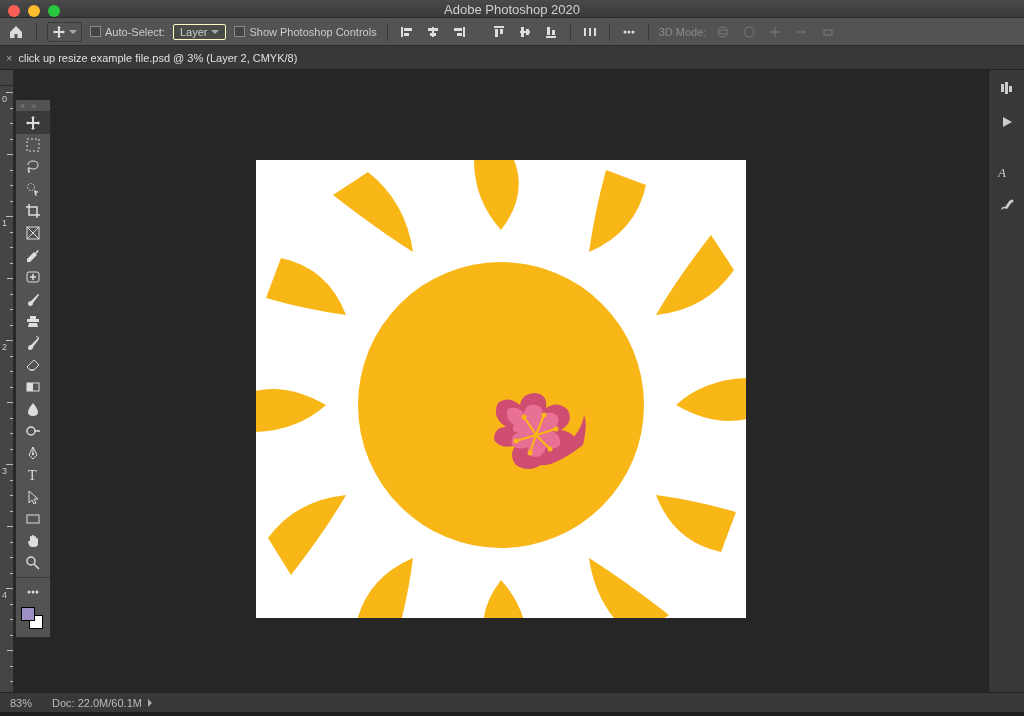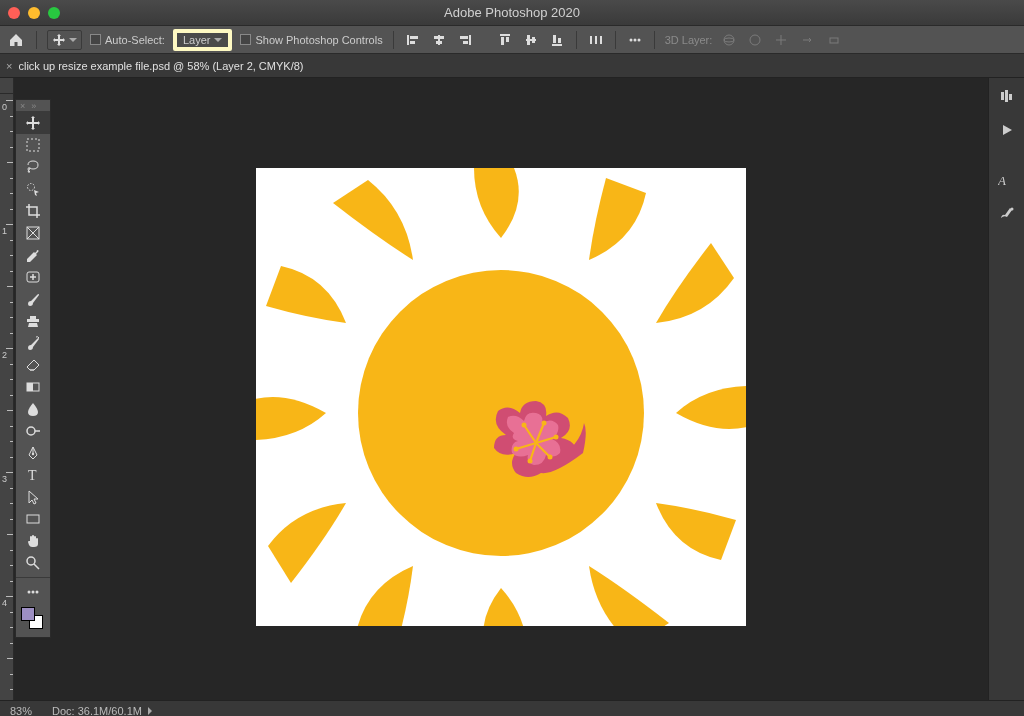--- a/index.html
+++ b/index.html
@@ -1,31 +1,31 @@
 <!DOCTYPE html>
 <html><head>
 <meta charset="utf-8">
 <style>
 * { margin: 0; padding: 0; box-sizing: border-box; }
 body { font-family: -apple-system, "Helvetica Neue", Arial, sans-serif; background: #1e1e1e; width: 1024px; height: 716px; overflow: hidden; color: #ccc; font-size: 11px; }
 
-.titlebar { height: 26px; background: linear-gradient(#4a4a4a, #3a3a3a); display: flex; align-items: center; padding: 0 8px; position: relative; border-bottom: 1px solid #2a2a2a; }
+.titlebar { height: 18px; background: linear-gradient(#4a4a4a, #3a3a3a); display: flex; align-items: flex-end; padding: 0 8px; position: relative; border-bottom: 1px solid #2a2a2a; }
 .traffic-lights { display: flex; gap: 8px; }
 .tl { width: 12px; height: 12px; border-radius: 50%; }
 .tl-close { background: #ff5f57; }
 .tl-min { background: #febc2e; }
 .tl-max { background: #28c840; }
 .title-text { position: absolute; left: 0; right: 0; text-align: center; color: #d0d0d0; font-size: 13px; pointer-events: none; }
 
 .options-bar { height: 28px; background: #535353; display: flex; align-items: center; padding: 0 6px; gap: 8px; border-bottom: 1px solid #2a2a2a; }
 .home-btn { width: 20px; height: 20px; display: flex; align-items: center; justify-content: center; cursor: pointer; }
 .move-select { display: flex; align-items: center; gap: 3px; padding: 2px 4px; border: 1px solid #3a3a3a; border-radius: 2px; }
 .checkbox-wrap { display: flex; align-items: center; gap: 4px; color: #ccc; }
 .checkbox-box { width: 11px; height: 11px; border: 1px solid #888; background: #444; }
-.layer-dd { padding: 1px 6px; border: 4px solid #fef9c3; background: #4a4a4a; display: flex; align-items: center; gap: 4px; border-radius: 2px; }
+.layer-dd { padding: 1px 6px; border: 1px solid #fef9c3; background: #4a4a4a; display: flex; align-items: center; gap: 4px; border-radius: 2px; }
 .divider-v { width: 1px; height: 18px; background: #3a3a3a; margin: 0 2px; }
 .align-btn { width: 18px; height: 18px; display: flex; align-items: center; justify-content: center; cursor: pointer; }
 .disabled { opacity: 0.45; }
 
 .doc-tab-bar { height: 24px; background: #383838; display: flex; align-items: center; padding: 0 6px; border-bottom: 1px solid #222; }
 .doc-tab { display: flex; align-items: center; gap: 6px; color: #e0e0e0; }
 .tab-close { color: #aaa; cursor: pointer; }
 
 .main-area { display: flex; height: calc(716px - 22px - 28px - 24px - 20px); }
 
@@ -150,21 +150,21 @@
     </div>
   <div class="divider-v"></div>
   <div class="align-btn">
       <svg width="14" height="14">
         <circle cx="3" cy="7" r="1.5" fill="#ddd"></circle>
         <circle cx="7" cy="7" r="1.5" fill="#ddd"></circle>
         <circle cx="11" cy="7" r="1.5" fill="#ddd"></circle>
       </svg>
     </div>
   <div class="divider-v"></div>
-  <span class="disabled">3D Layer:</span>
+  <span class="disabled">3D Mode:</span>
   <div class="align-btn disabled">
       <svg width="14" height="14">
         <circle cx="7" cy="7" r="5" stroke="#aaa" fill="none"></circle>
         <ellipse cx="7" cy="7" rx="5" ry="2" stroke="#aaa" fill="none"></ellipse>
       </svg>
     </div>
   <div class="align-btn disabled">
       <svg width="14" height="14">
         <circle cx="7" cy="7" r="5" stroke="#aaa" fill="none"></circle>
       </svg>
@@ -182,21 +182,21 @@
   <div class="align-btn disabled">
       <svg width="14" height="14">
         <rect x="4" y="5" width="8" height="5" stroke="#aaa" fill="none"></rect>
       </svg>
     </div>
 </div>
 
 <div class="doc-tab-bar">
   <div class="doc-tab">
     <span class="tab-close">×</span>
-    <span>click up resize example file.psd @ 58% (Layer 2, CMYK/8)</span>
+    <span>click up resize example file.psd @ 3% (Layer 2, CMYK/8)</span>
   </div>
 </div>
 
 <div class="main-area">
   <div class="canvas-viewport">
     <div class="ruler-row">
       <div class="ruler-corner"></div>
       <div class="ruler-h" id="rulerH"></div>
     </div>
     <div class="canvas-row">
@@ -446,16 +446,16 @@
     </div>
   <div class="tool-swatches">
     <div class="swatch-bg"></div>
     <div class="swatch-fg"></div>
   </div>
 </div>
 
 <div class="status-bar">
   <span>83%</span>
   <div class="status-doc">
-    <span>Doc: 36.1M/60.1M</span>
+    <span>Doc: 22.0M/60.1M</span>
     <span class="caret-right"></span>
   </div>
 </div>
 
 </body></html>

